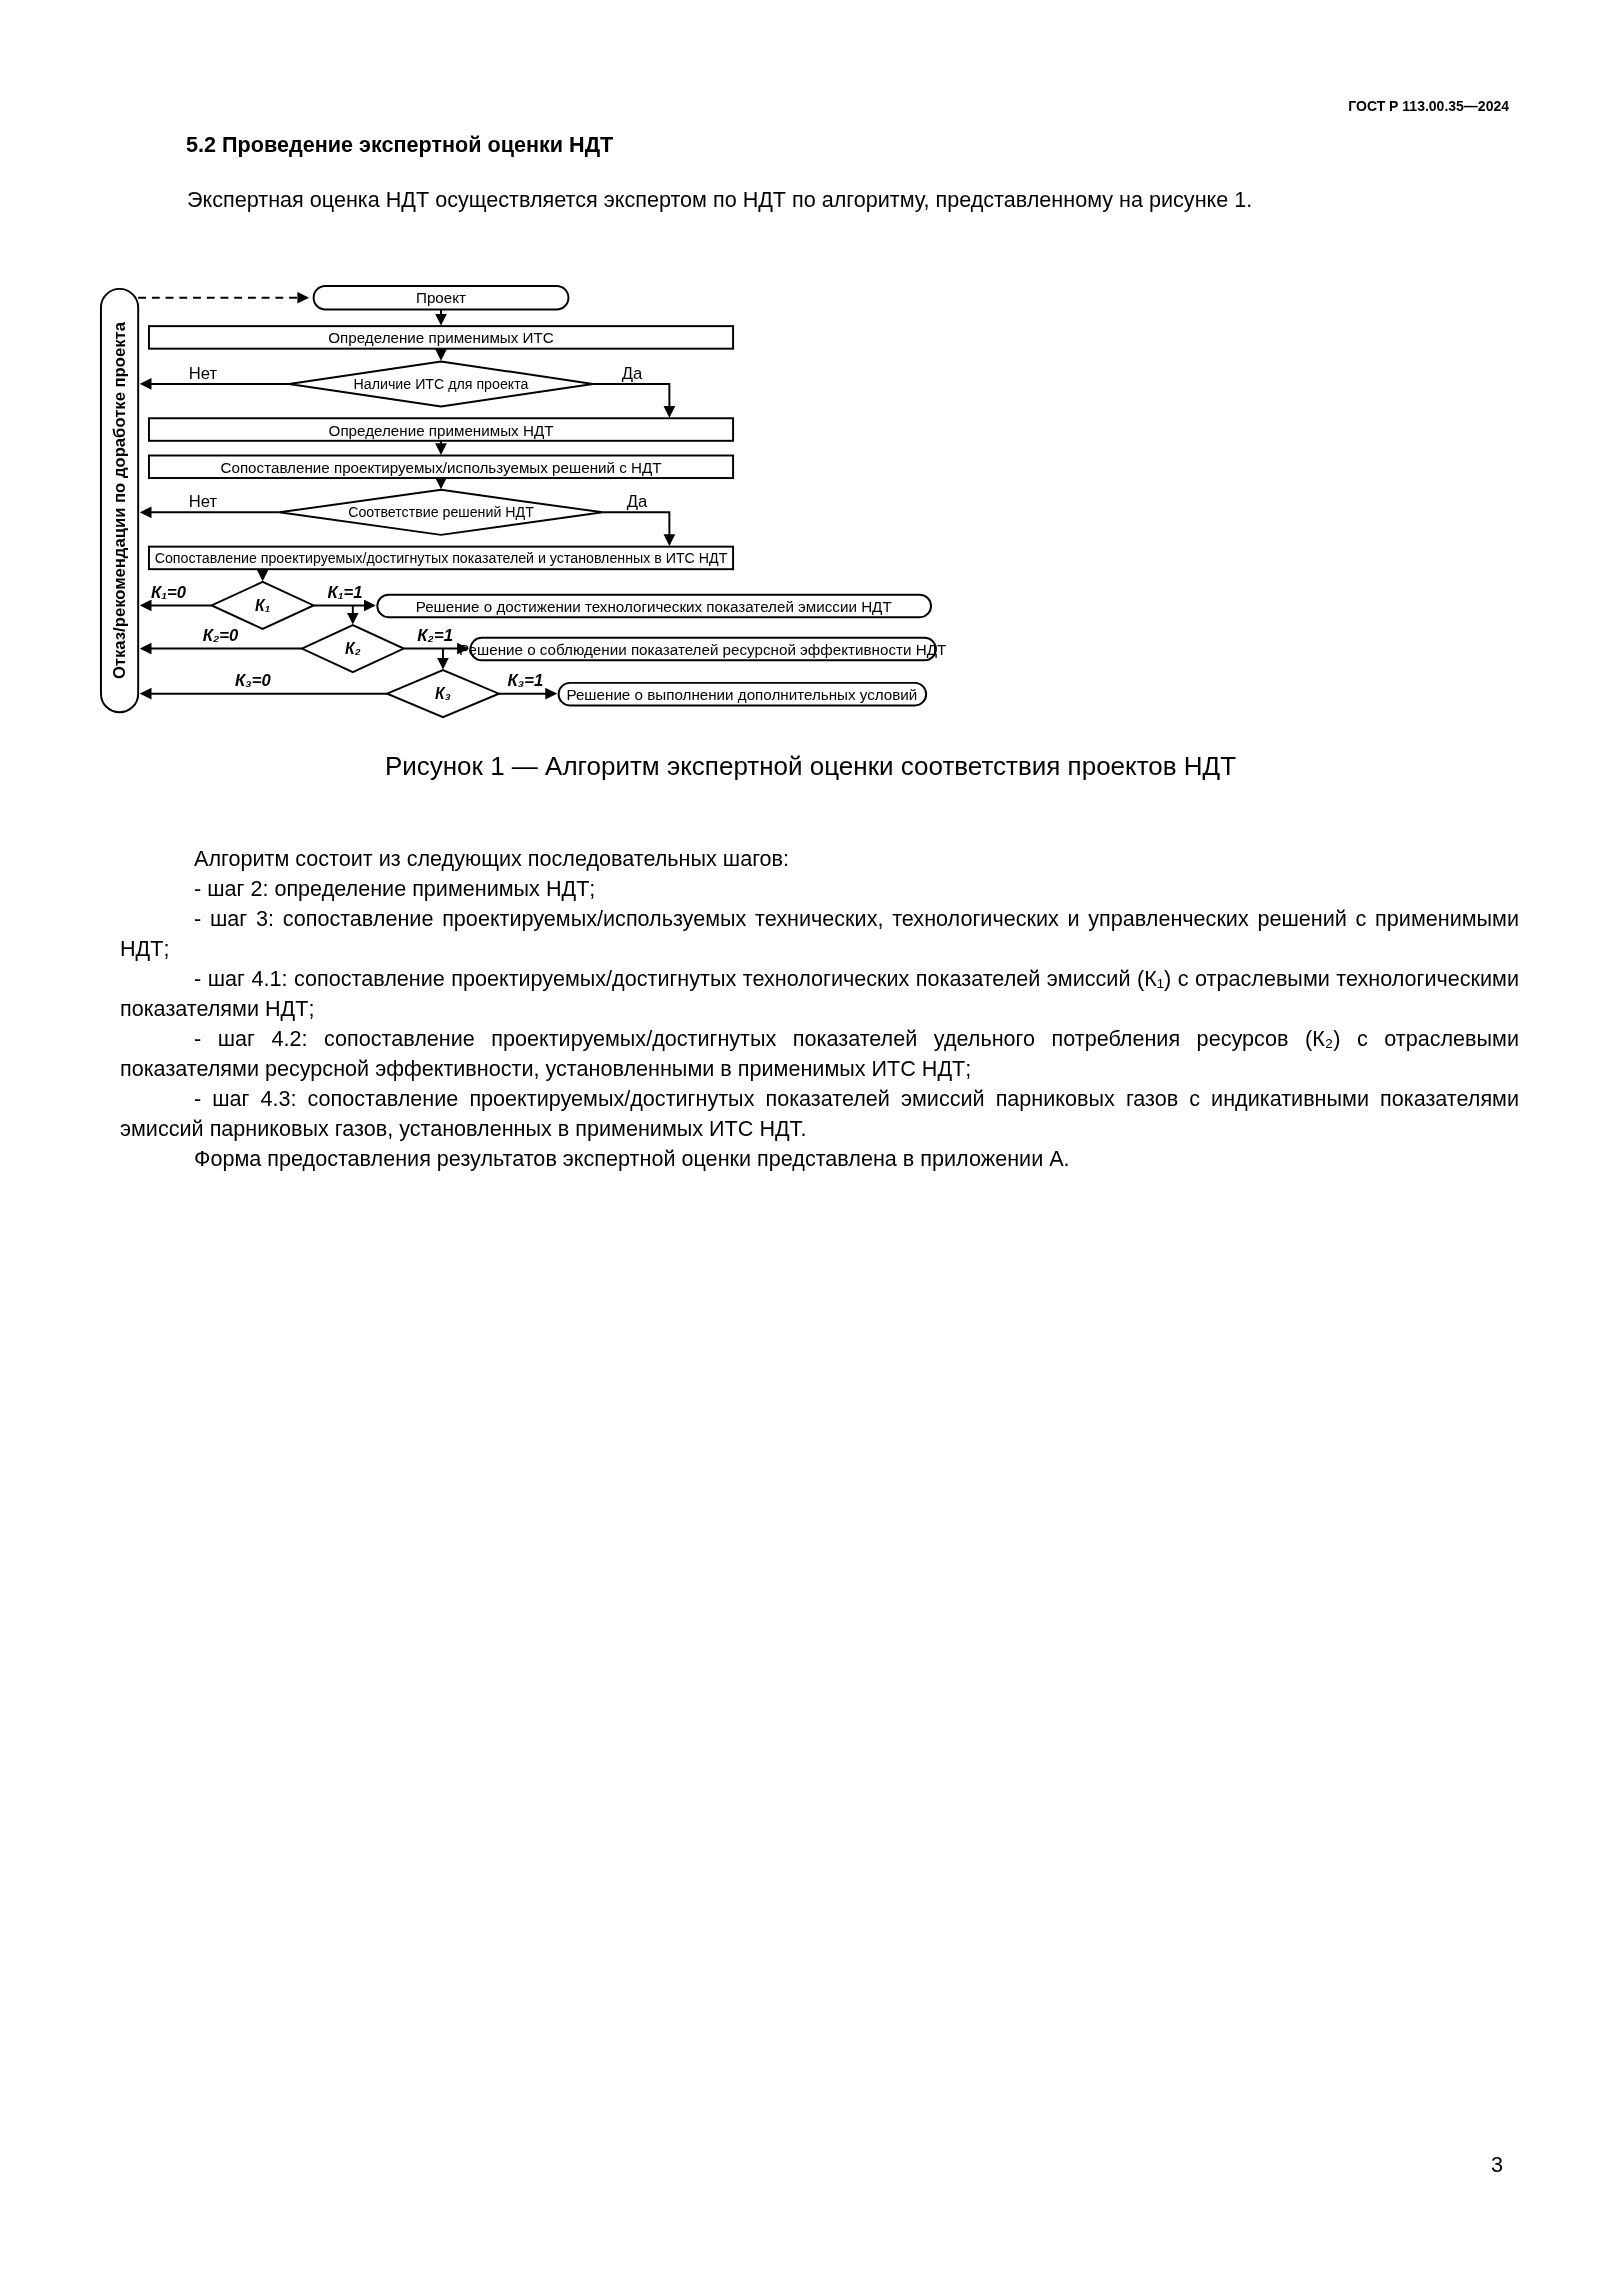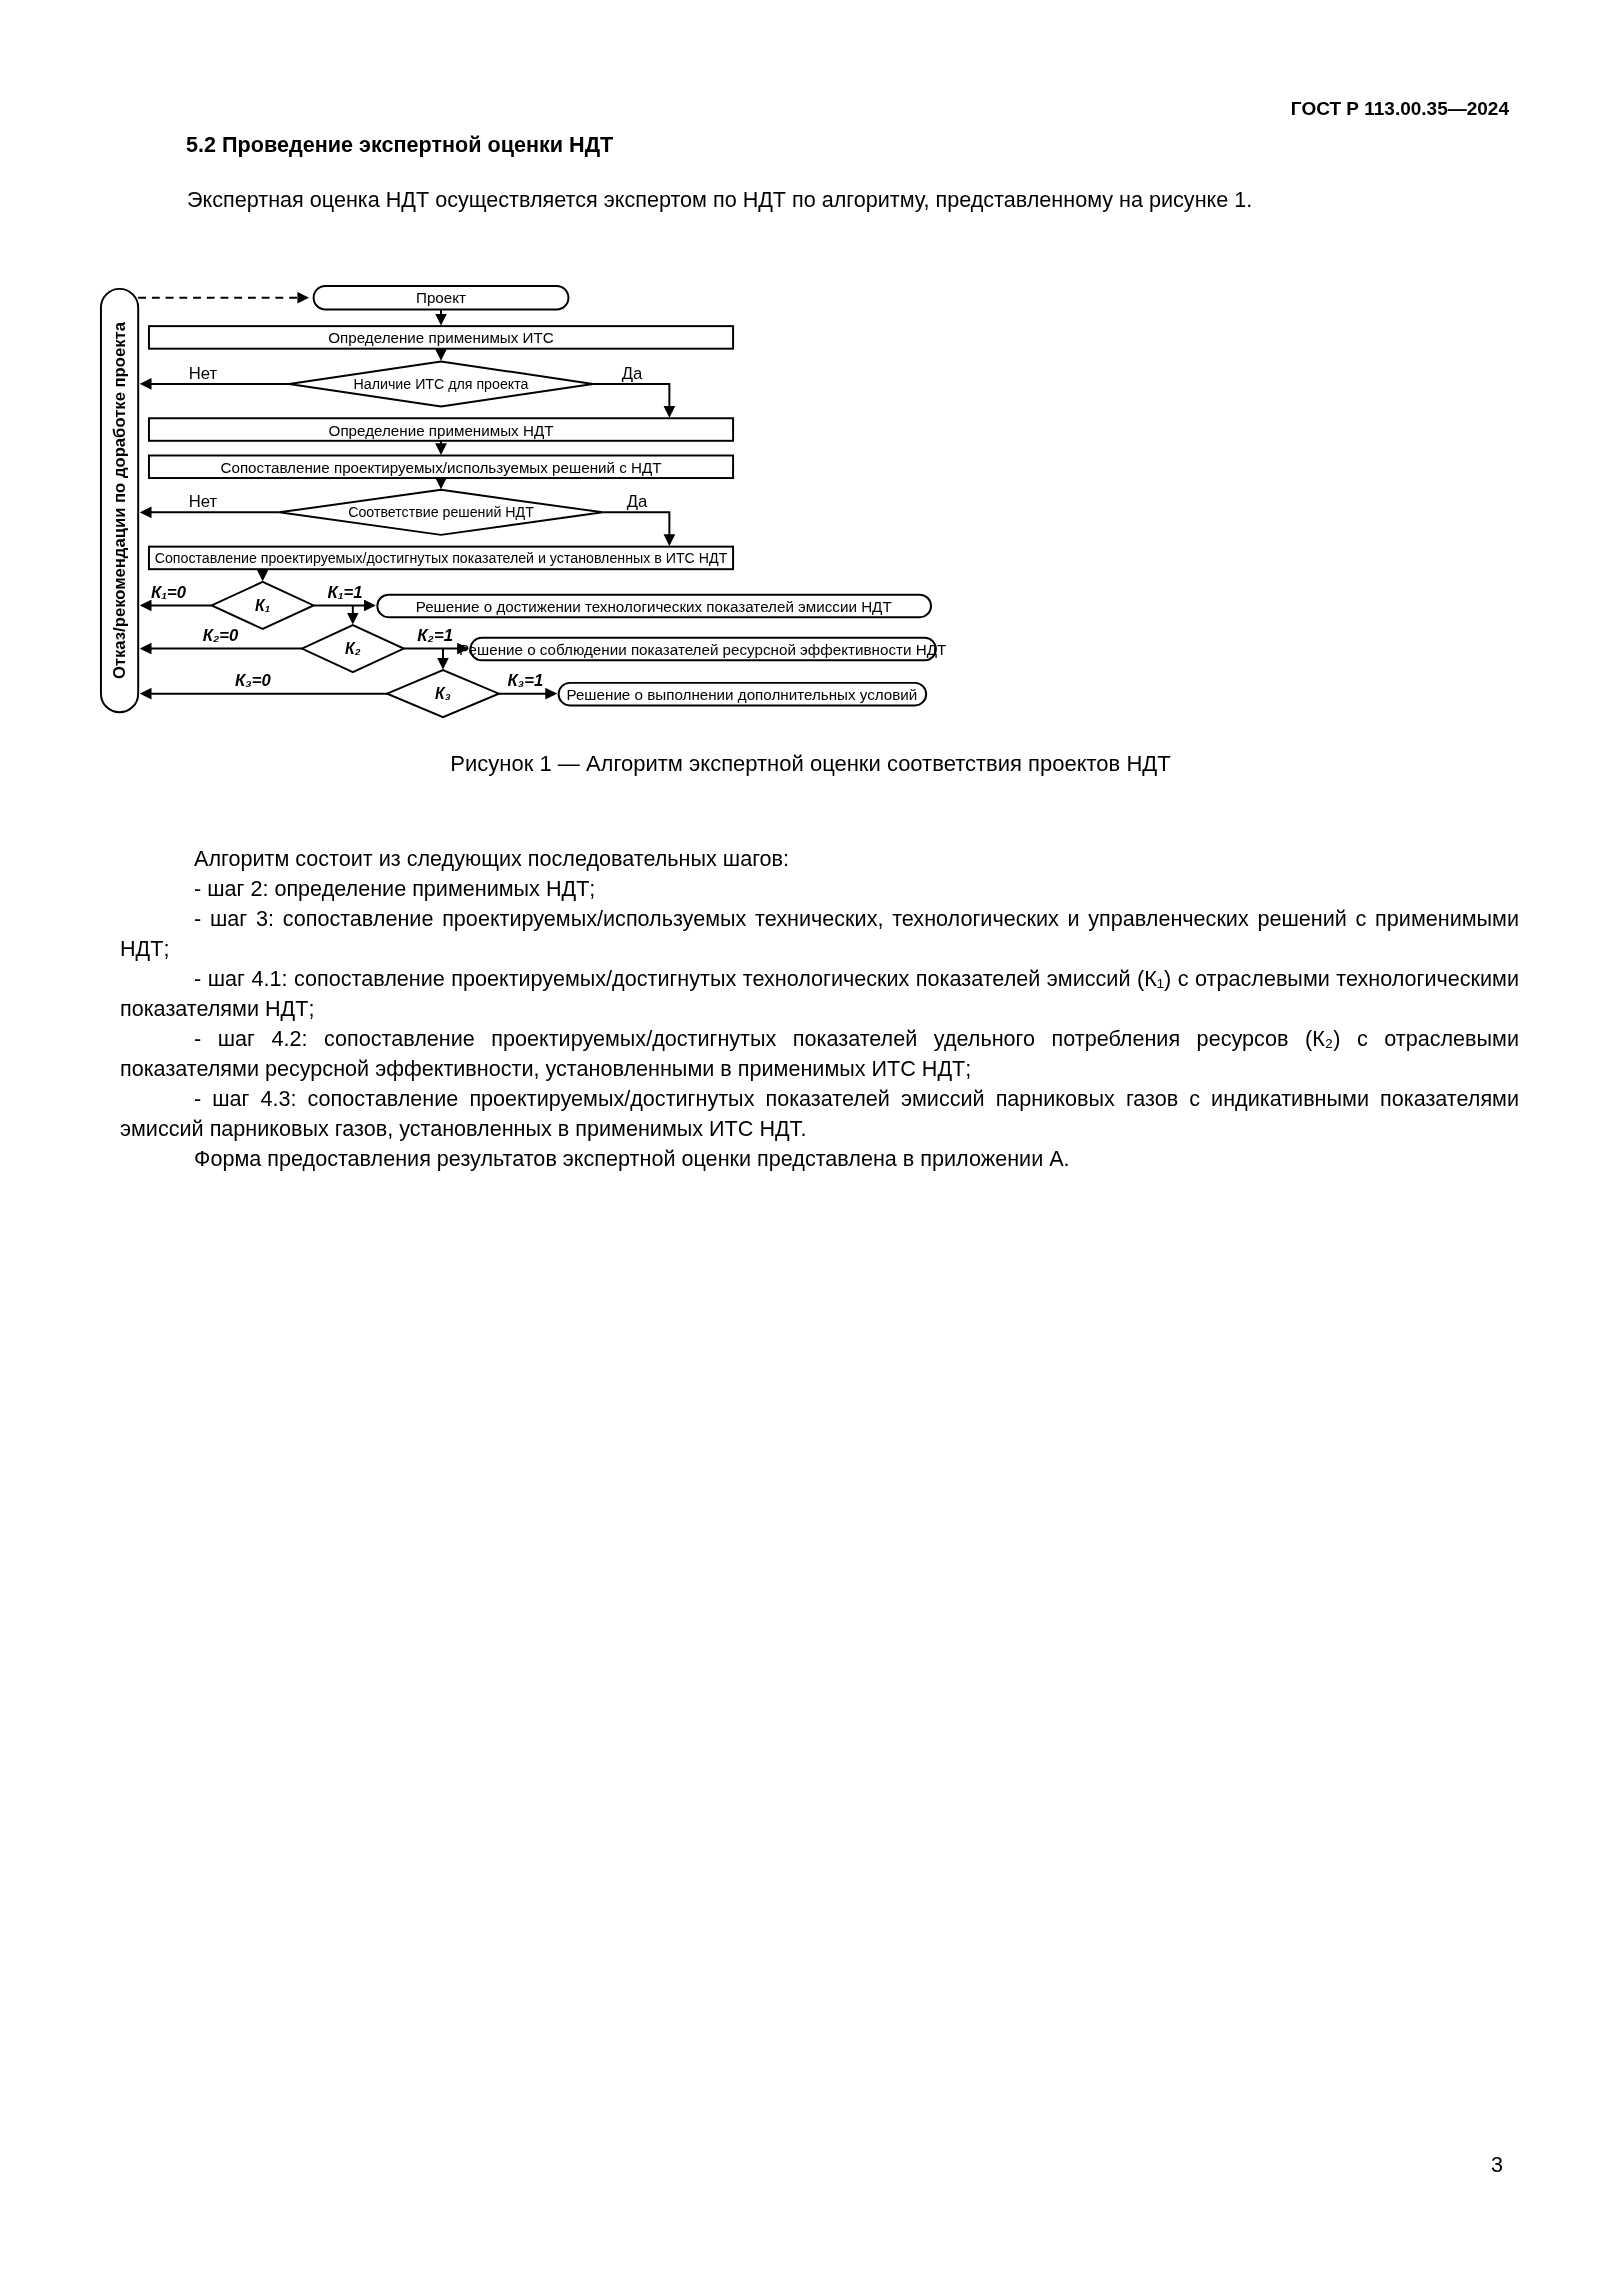--- a/index.html
+++ b/index.html
@@ -1,25 +1,25 @@
 <!DOCTYPE html>
 <html><head>
 <meta charset="utf-8">
 <style>
   html, body { margin:0; padding:0; background:#ffffff; }
   .page {
     position:relative; width:1621px; height:2293px; background:#ffffff;
     font-family:"Liberation Sans","DejaVu Sans",sans-serif; color:#000; overflow:hidden;
   }
-  .doc-header { position:absolute; top:98px; right:112px; font-size:19px; font-weight:bold; }
+  .doc-header { position:absolute; top:98px; right:112px; font-size:14px; font-weight:bold; }
   .heading    { position:absolute; top:132px; left:186px; margin:0; font-size:21.6px; font-weight:bold; }
   .intro      { position:absolute; top:184px; left:112px; width:1399px; margin:1px;
                 font-size:21.6px; line-height:30px; text-indent:74px; text-align:justify; }
   .flowchart  { position:absolute; top:279px; left:0; }
-  .caption    { position:absolute; top:751px; left:0; width:1621px; text-align:center; font-size:22px; }
+  .caption    { position:absolute; top:751px; left:0; width:1621px; text-align:center; font-size:26px; }
   .body-text  { position:absolute; top:796px; left:120px; width:1399px;
                 font-size:21.6px; line-height:30px; text-align:justify;margin-top:48px; }
   .body-text p { margin:0; text-indent:74px; }
   .page-number { position:absolute; top:2152px; right:118px; font-size:21.6px; }
 
   
   .flowchart .shape { fill:#ffffff; stroke:#000; stroke-width:2; }
   .flowchart line, .flowchart polyline { stroke:#000; stroke-width:2; fill:none; }
   .flowchart .dashed { stroke-dasharray:8 6; }
   .flowchart text {

